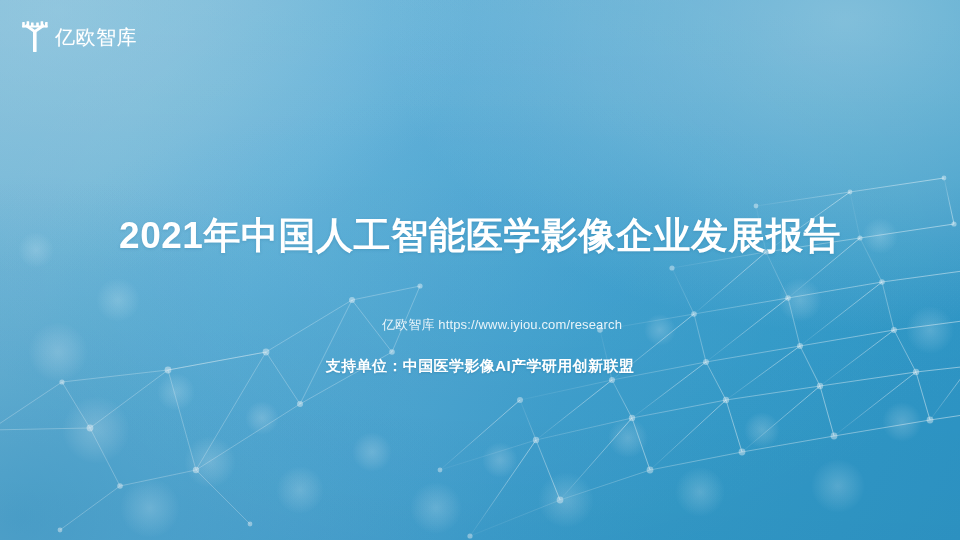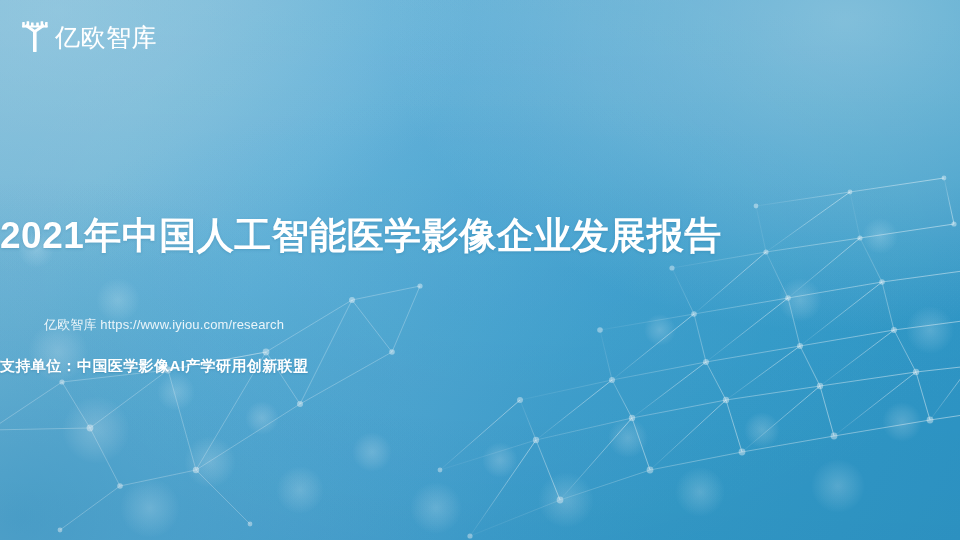--- a/index.html
+++ b/index.html
@@ -95,34 +95,35 @@
     height: 38px;
   }
   #logo .logo-mark {
     width: 30px;
     height: 32px;
     flex: 0 0 auto;
     display: block;
   }
   #logo .logo-word {
     color: #ffffff;
-    font-size: 25px;
+    font-size: 20px;
     letter-spacing: 0.5px;
     line-height: 1;
     font-weight: 400;
     white-space: nowrap;
     text-shadow: 0 0 1px rgba(255,255,255,0.35);
   }
 
   
   #center-block {
     position: absolute;
     left: 0;
     right: 0;
     top: 216px;
+    text-align: center;
   }
 
   #main-title {
     color: #ffffff;
     font-size: 37px;
     font-weight: bold;
     line-height: 1.1;
     letter-spacing: 0.5px;
     white-space: nowrap;
     margin: 0;

